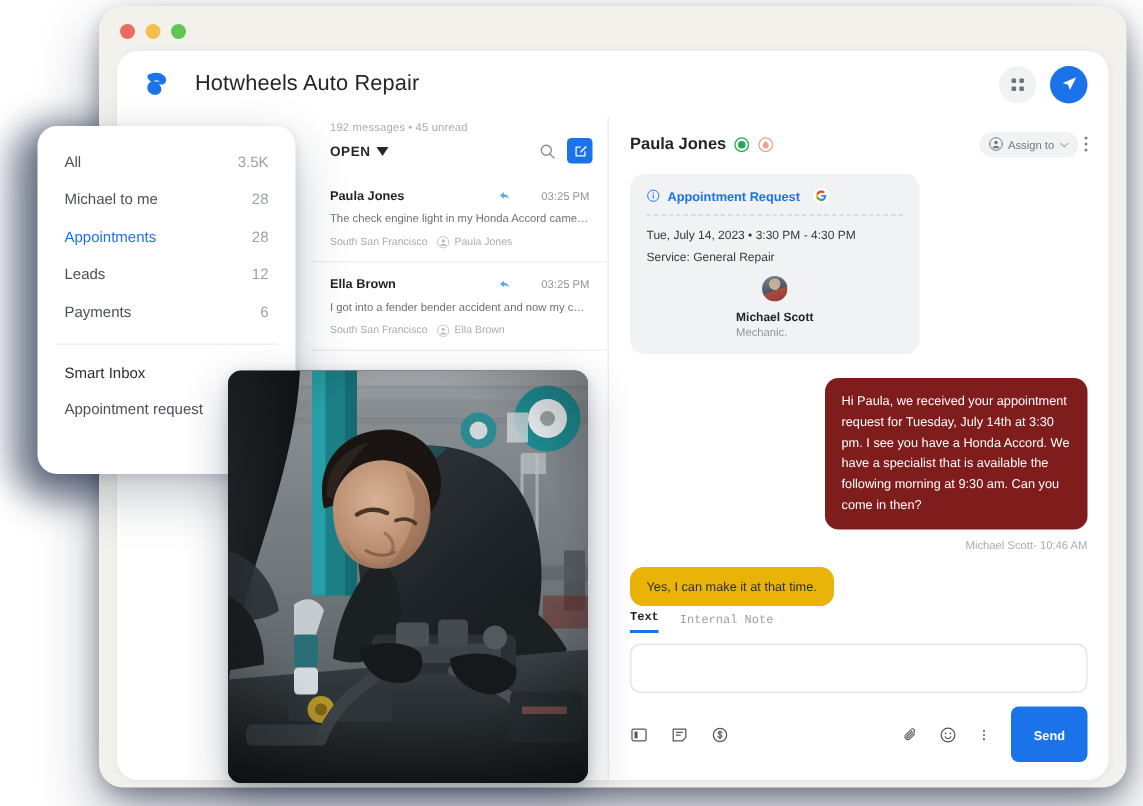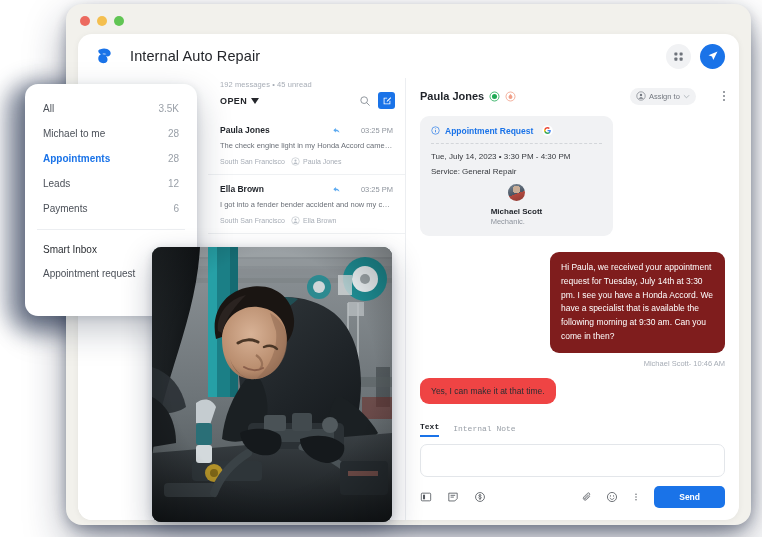--- a/index.html
+++ b/index.html
@@ -125,21 +125,21 @@
   .conv-loc { font-size: 7px; color: #a7adb6; }
   .conv-assignee { font-size: 7px; color: #a7adb6; display: flex; align-items: center; gap: 3px; }
 
   
   #convpane { flex: 1 1 auto; display: flex; flex-direction: column; min-width: 0; min-height: 0; }
   #conv-head {
     height: 36px; display: flex; align-items: center; padding: 0 10px 0 14px; flex: 0 0 auto;
   }
   #conv-title { font-size: 11px; font-weight: bold; color: #1f2329; }
   .badge-ic { width: 11px; height: 11px; margin-left: 5px; }
-  #conv-head-right { margin-left: auto; display: flex; align-items: center; gap: 23px; }
+  #conv-head-right { margin-left: auto; display: flex; align-items: center; gap: 0; }
   #assign-btn {
     background: #f1f2f4; border-radius: 11px; height: 17px;
     display: flex; align-items: center; gap: 3px; padding: 0 6px; cursor: pointer;
   }
   #assign-label { font-size: 7.5px; color: #72777f; }
   #kebab { display: flex; flex-direction: column; gap: 2px; cursor: pointer; padding: 3px 4px;}
   #kebab i { display:block; width: 2.2px; height: 2.2px; border-radius: 50%; background: #7a7f87; }
 
   #msgs { flex: 1 1 auto; padding: 0 14px; overflow: hidden; min-height: 0; }
 
@@ -167,63 +167,63 @@
   
   .bubble-out-wrap { display: flex; justify-content: flex-end; margin-top: 16px; }
   .bubble-out {
     background: #7f1d1d; color: #fff; border-radius: 9px;
     padding: 9px 11px; max-width: 175px;
     font-size: 8.5px; line-height: 1.62;
   }
   .meta-out { text-align: right; font-size: 7.5px; color: #a7adb6; margin-top: 6px; }
   .bubble-in-wrap { display: flex; margin-top: 10px; }
   .bubble-in {
-    background: #ef4444; color: #2b2e33; border-radius: 9px;
+    background: #eab308; color: #2b2e33; border-radius: 9px;
     padding: 8px 11px; font-size: 8.5px;
   }
 
   
   #composer { flex: 0 0 auto; padding: 0 14px 12px 14px; }
   #composer-tabs { display: flex; gap: 14px; align-items: flex-end; font-family: Liberation Mono, monospace; }
   .ctab { font-size: 8px; color: #9aa0a8; padding-bottom: 4px; cursor: pointer; }
   .ctab.active { color: #1f2329; font-weight: bold; border-bottom: 2px solid #1a73e8; }
   #composer-input {
     margin-top: 7px; height: 33px;
     border: 1px solid #e3e6ea; border-radius: 7px;
     background: #fff; cursor: text;
   }
   #composer-tools { display: flex; align-items: center; margin-top: 9px; }
   #tools-left { display: flex; align-items: center; gap: 15px; }
   #tools-right { margin-left: auto; display: flex; align-items: center; gap: 13px; }
   #send-btn {
     background: #1a73e8; color: #fff; border: none;
     font-family: "Liberation Sans", sans-serif;
     font-size: 8.5px; font-weight: bold;
-    border-radius: 5px; height: 22px; padding: 0 25px; cursor: pointer;
+    border-radius: 5px; height: 37px; padding: 0 15px; cursor: pointer;
   }
   .tool-ic { cursor: pointer; display: block; }
 
   
   #sidepanel {
     position: absolute;
     left: 25px; top: 84px;
     width: 172px; height: 232px;
     background: #ffffff;
     border-radius: 13px;
     box-shadow: 0 14px 34px rgba(20,30,55,.26), 0 2px 8px rgba(20,30,55,.12);
     padding: 12px 0 0 0;
     overflow: hidden;
   }
   .side-item {
     display: flex; align-items: center;
     padding: 0 18px; height: 25px;
     cursor: pointer;
   }
   .side-label { font-size: 10px; color: #4b5058; }
-  .side-item.active .side-label { color: #1a73e8; font-weight: bold; }
+  .side-item.active .side-label { color: #1a73e8; font-weight: normal; }
   .side-count { margin-left: auto; font-size: 10px; color: #9aa0a8; }
   #side-divider { border-top: 1px solid #eceef1; margin: 8px 12px 7px 12px; }
   .side-sub { padding: 0 18px; height: 24px; display: flex; align-items: center; cursor: pointer; }
   .side-sub-label { font-size: 10px; color: #2b2e33; }
   .side-sub.muted .side-sub-label { color: #4b5058; }
 
   
   #photocard {
     position: absolute;
     left: 152px; top: 247px;
@@ -249,21 +249,21 @@
     <span class="dot green"></span>
   </div>
 
   <div id="app">
 
     <div id="appbar">
       <svg id="brand-logo" viewBox="0 0 24 24">
         <path d="M7.2 4.6c3.3-1.6 7.6-.9 9.9 1.6 1.6 1.8 1.5 4.4-.2 5.6-1.1.8-2.7.8-4 .2 1.6 1.5 2.4 3.6 1.6 5.4-1 2.2-4 3.1-6.6 2-2.4-1-3.6-3.4-3.2-5.6.3-1.7 1.5-3 2.9-3.6-1.6-.6-2.8-1.9-2.9-3.4-.1-1 .6-1.8 2.5-2.2z" fill="#1a73e8"></path>
         <path d="M9.6 9.3c1.5-.5 3.1-.2 4 .8-1.1.5-2.3.6-3.4.3-.4-.1-.7-.4-.9-.7z" fill="#ffffff" opacity=".55"></path>
       </svg>
-      <div id="brand-title">Internal Auto Repair</div>
+      <div id="brand-title">Hotwheels Auto Repair</div>
 
       <div id="appbar-right">
         <div class="round-btn grey">
           <svg width="11" height="11" viewBox="0 0 16 16">
             <g fill="#6e737b">
               <rect x="2" y="2" width="4.4" height="4.4" rx="1"></rect>
               <rect x="9.6" y="2" width="4.4" height="4.4" rx="1"></rect>
               <rect x="2" y="9.6" width="4.4" height="4.4" rx="1"></rect>
               <rect x="9.6" y="9.6" width="4.4" height="4.4" rx="1"></rect>
             </g>

